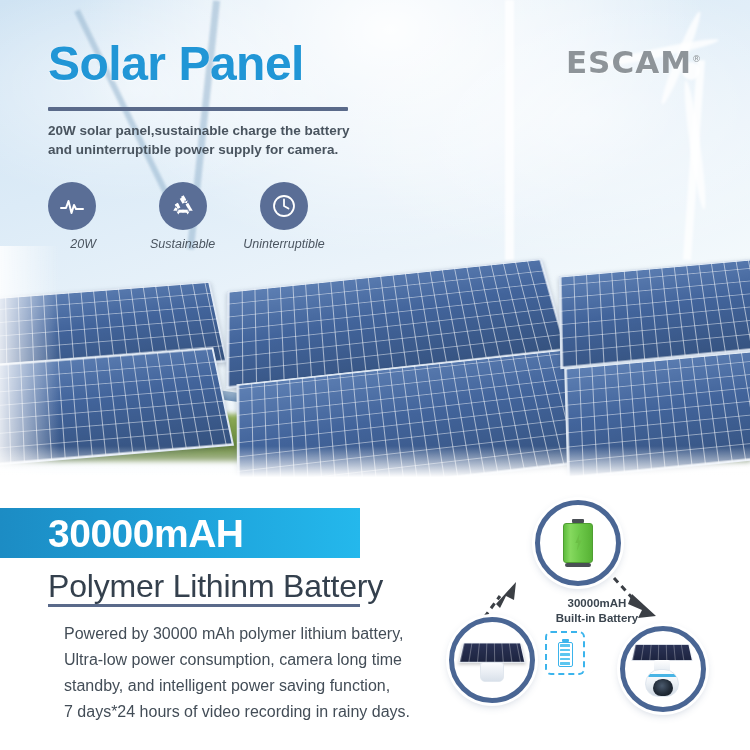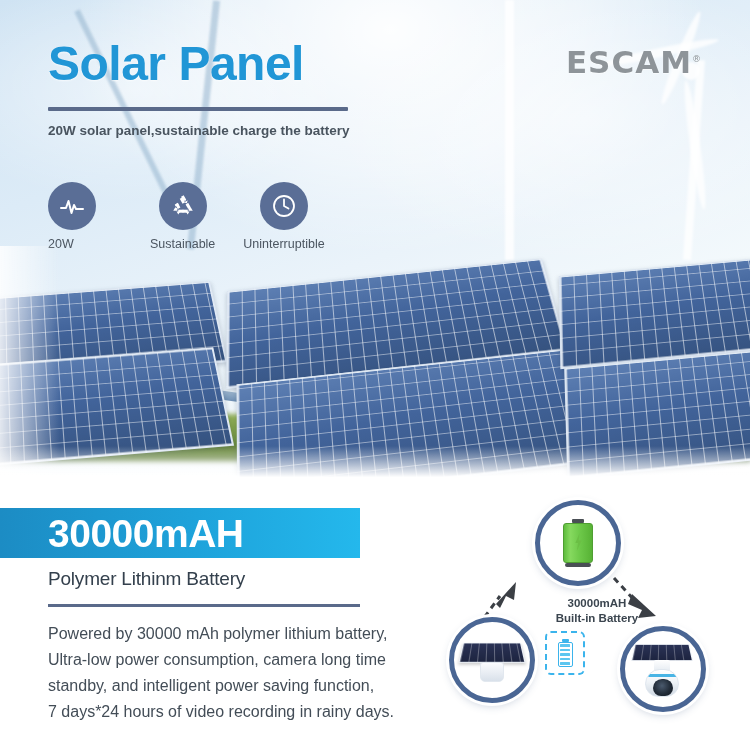--- a/index.html
+++ b/index.html
@@ -84,21 +84,21 @@
   .logo {
     position:absolute; right:48px; top:44px;
     font-size:31px; font-weight:bold; letter-spacing:1px;
     color:#8e9499; font-family:"DejaVu Sans", sans-serif;
     text-shadow:0 1px 1px rgba(255,255,255,0.6);
   }
   .logo sup { font-size:9px; font-weight:normal; vertical-align:super; }
 
   
   .features { position:absolute; left:48px; top:182px; display:flex; }
-  .feature { text-align:left; }
+  .feature { text-align:right;font-style:italic; }
   .feature .circle {
     width:48px; height:48px; border-radius:50%;
     background:#5a6e96; display:flex; align-items:center; justify-content:center;
     margin:0 auto;
   }
   .feature .flabel {
     margin-top:7px; font-size:12.5px; color:#4b5560; white-space:nowrap;
   }
   .f-spacer-1 { width:54px; }
   .f-spacer-2 { width:28px; }
@@ -110,28 +110,28 @@
     position:absolute; left:0; top:22px; width:360px; height:50px;
     background:linear-gradient(90deg,#1c8cc4 0%, #1ea3db 55%, #24b8ec 100%);
     display:flex; align-items:center;
   }
   .mah-text {
     margin-left:48px; color:#fff; font-size:39px; font-weight:bold;
     letter-spacing:-0.5px; line-height:1;
   }
   .poly {
     position:absolute; left:48px; top:82px;
-    font-size:19px; color:#34404d; letter-spacing:-0.2px;
+    font-size:32px; color:#34404d; letter-spacing:-0.2px;
   }
   .poly-rule {
     position:absolute; left:48px; top:118px; width:312px; height:2.5px;
     background:#5a6a8a;
   }
   .body-copy {
-    position:absolute; left:48px; top:135px; width:400px;
+    position:absolute; left:64px; top:135px; width:400px;
     font-size:16px; line-height:1.62; color:#434d57;
   }
 
   
   .diagram { position:absolute; left:440px; top:0px; width:310px; height:264px; }
   .node {
     position:absolute; border-radius:50%;
     background:#fff;
     border:5px solid #4a6694;
     box-shadow:0 0 0 3px #ffffff, 0 3px 9px rgba(60,85,130,.28);
@@ -259,20 +259,21 @@
       <div class="parr" style="left:560px; top:12px; width:230px; height:104px; transform:perspective(600px) rotateX(28deg) rotateZ(-6deg);"></div>
       <div class="parr" style="left:566px; top:104px; width:235px; height:120px; transform:perspective(600px) rotateX(24deg) rotateZ(-6deg);"></div>
 
       <div class="photo-fade-bottom"></div>
     </div>
 
     <div class="hero-title">Solar Panel</div>
     <div class="title-rule"></div>
     <div class="hero-sub">
       <div>20W solar panel,sustainable charge the battery</div>
+      <div>and uninterruptible power supply for camera.</div>
     </div>
 
     <div class="logo">
       <span>ESCAM</span><sup>®</sup>
     </div>
 
     <div class="features">
 
       <div class="feature">
         <div class="circle">

